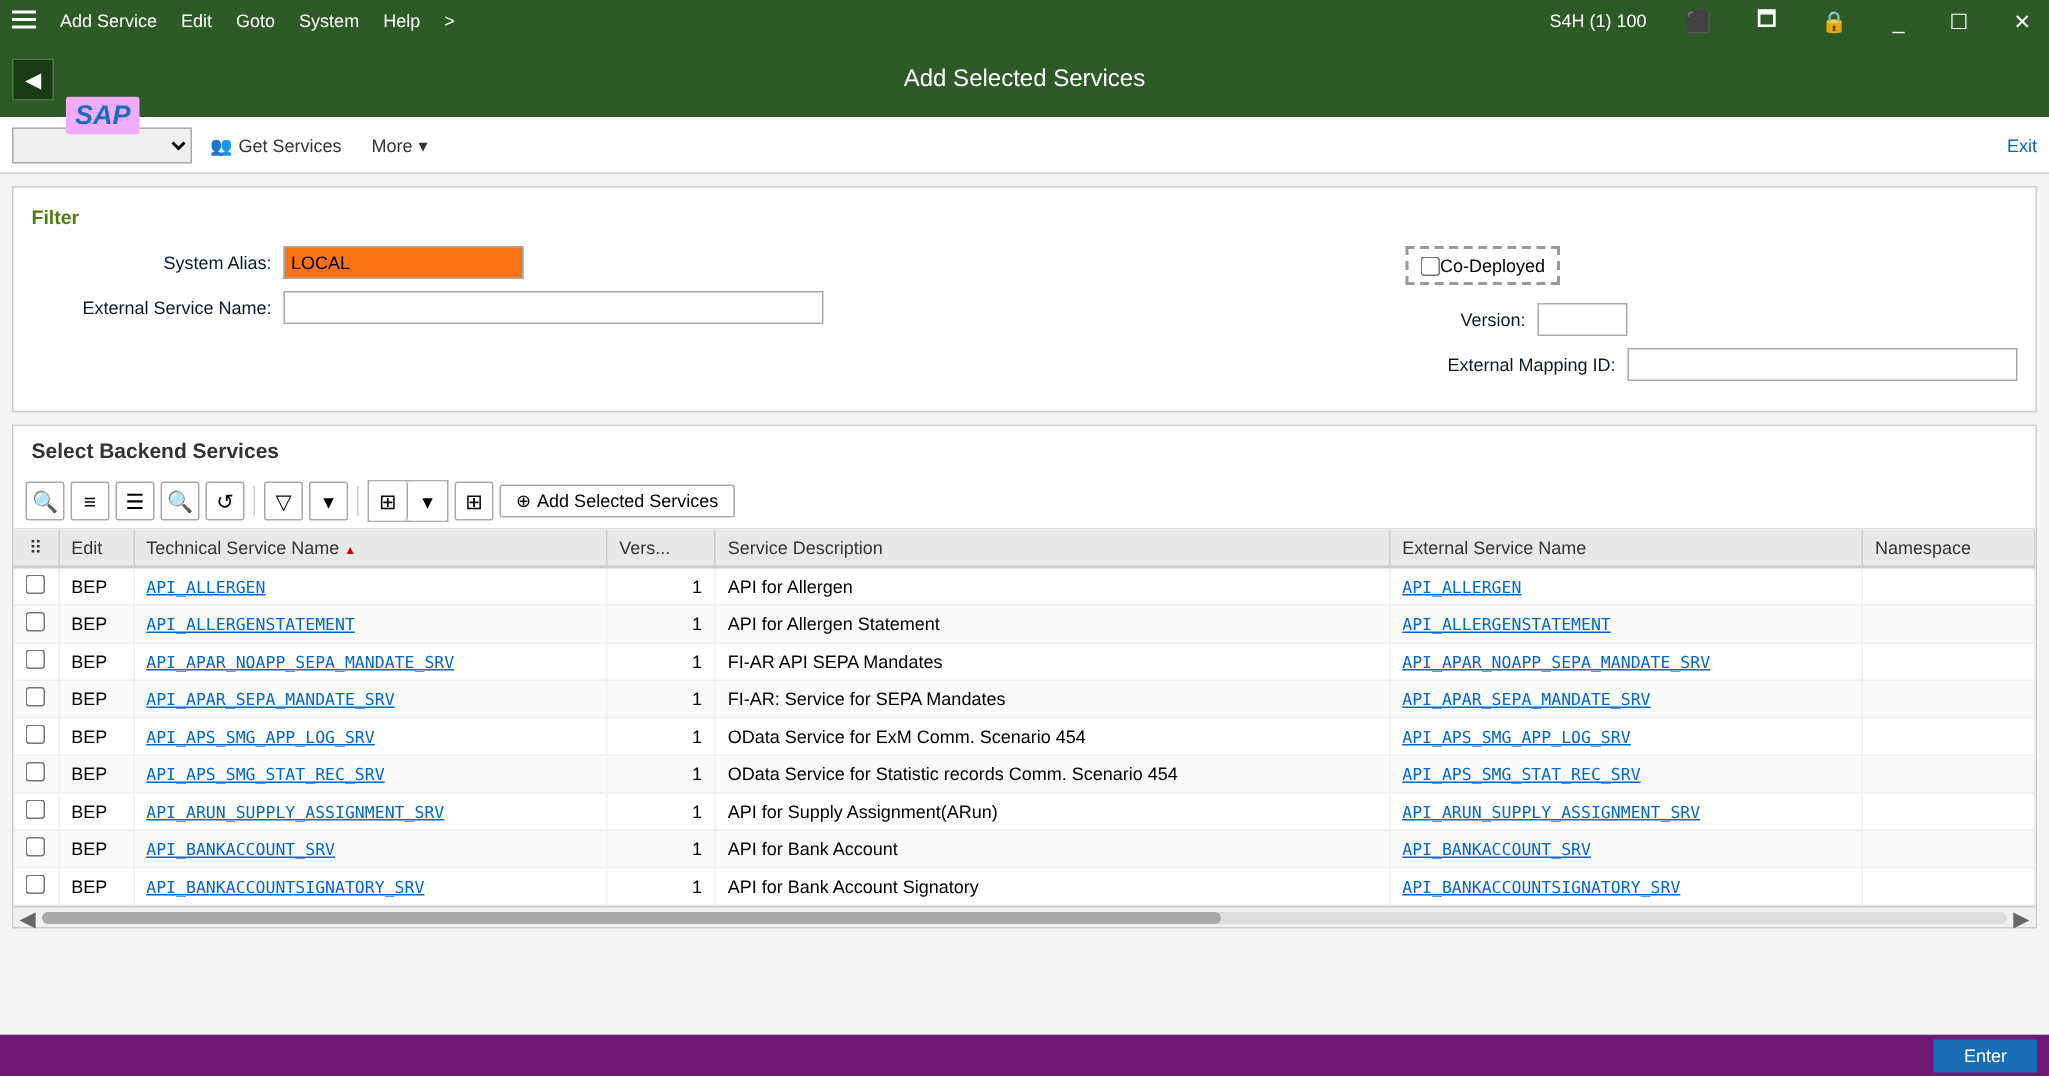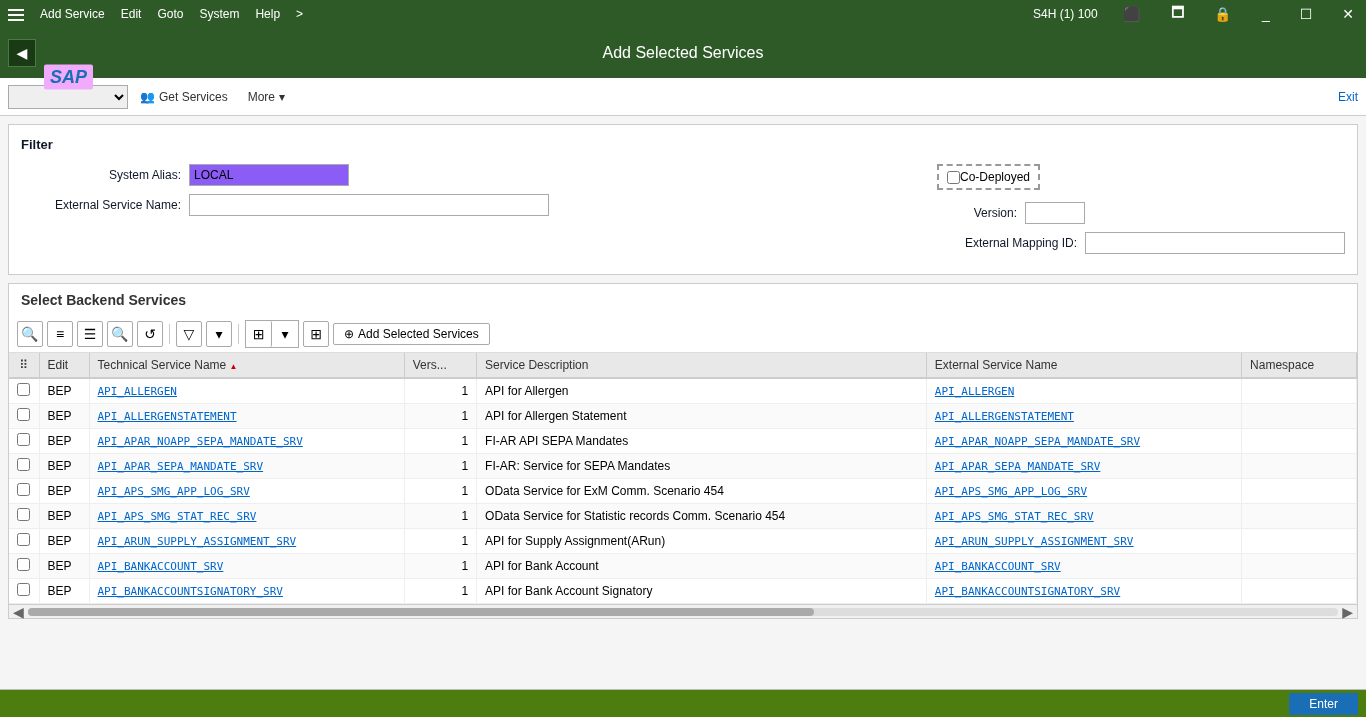--- a/index.html
+++ b/index.html
@@ -8,21 +8,21 @@
     
     .menu-bar {
       background: #2d5a27;
       color: white;
       display: flex;
       align-items: center;
       height: 28px;
       padding: 0 8px;
       gap: 16px;
     }
-    .menu-bar-left { display: flex; align-items: flex-end; gap: 16px; flex: 1; }
+    .menu-bar-left { display: flex; align-items: flex-start; gap: 16px; flex: 1; }
     .menu-bar-right { display: flex; align-items: center; gap: 22px; }
     .menu-item { color: white; font-size: 12px; cursor: pointer; white-space: nowrap; }
     .hamburger { display: flex; flex-direction: column; gap: 3px; cursor: pointer; }
     .hamburger span { width: 16px; height: 2px; background: white; display: block; }
     .system-info { color: white; font-size: 12px; }
     .win-btn { color: white; font-size: 14px; cursor: pointer; padding: 0 4px; }
     .back-btn {
       position: absolute;
       left: 8px;
       background: #1a3a16;
@@ -92,42 +92,42 @@
     .filter-section {
       background: white;
       border: 1px solid #ccc;
       margin: 8px;
       padding: 12px;
     }
     .filter-title {
       font-size: 13px;
       font-weight: bold;
       margin-bottom: 12px;
-      color: #0f172a;
+      color: #4d7c0f;
     }
     .filter-row {
       display: flex;
       align-items: center;
       margin-bottom: 8px;
       gap: 8px;
     }
     .filter-label {
       text-align: right;
       min-width: 160px;
       color: #0f172a;
       font-size: 12px;
     }
     .filter-input {
       border: 1px solid #aaa;
       padding: 2px 4px;
       height: 22px;
       font-size: 12px;
     }
     .filter-input-yellow {
-      background: #8b5cf6;
+      background: #f97316;
       border: 1px solid #aaa;
       padding: 2px 4px;
       height: 22px;
       font-size: 12px;
       width: 160px;
     }
     .filter-wide { width: 360px; }
     .checkbox-label {
       display: flex;
       align-items: center;
@@ -235,21 +235,21 @@
     .bottom-scroll {
       height: 14px;
       background: #f0f0f0;
       border-top: 1px solid #ccc;
       display: flex;
       align-items: center;
     }
 
     
     .bottom-bar {
-      background: #4d7c0f;
+      background: #701a75;
       border-top: 1px solid #bbb;
       height: 28px;
       display: flex;
       align-items: center;
       justify-content: flex-end;
       padding: 0 8px;
       position: fixed;
       bottom: 0;
       left: 0;
       right: 0;

